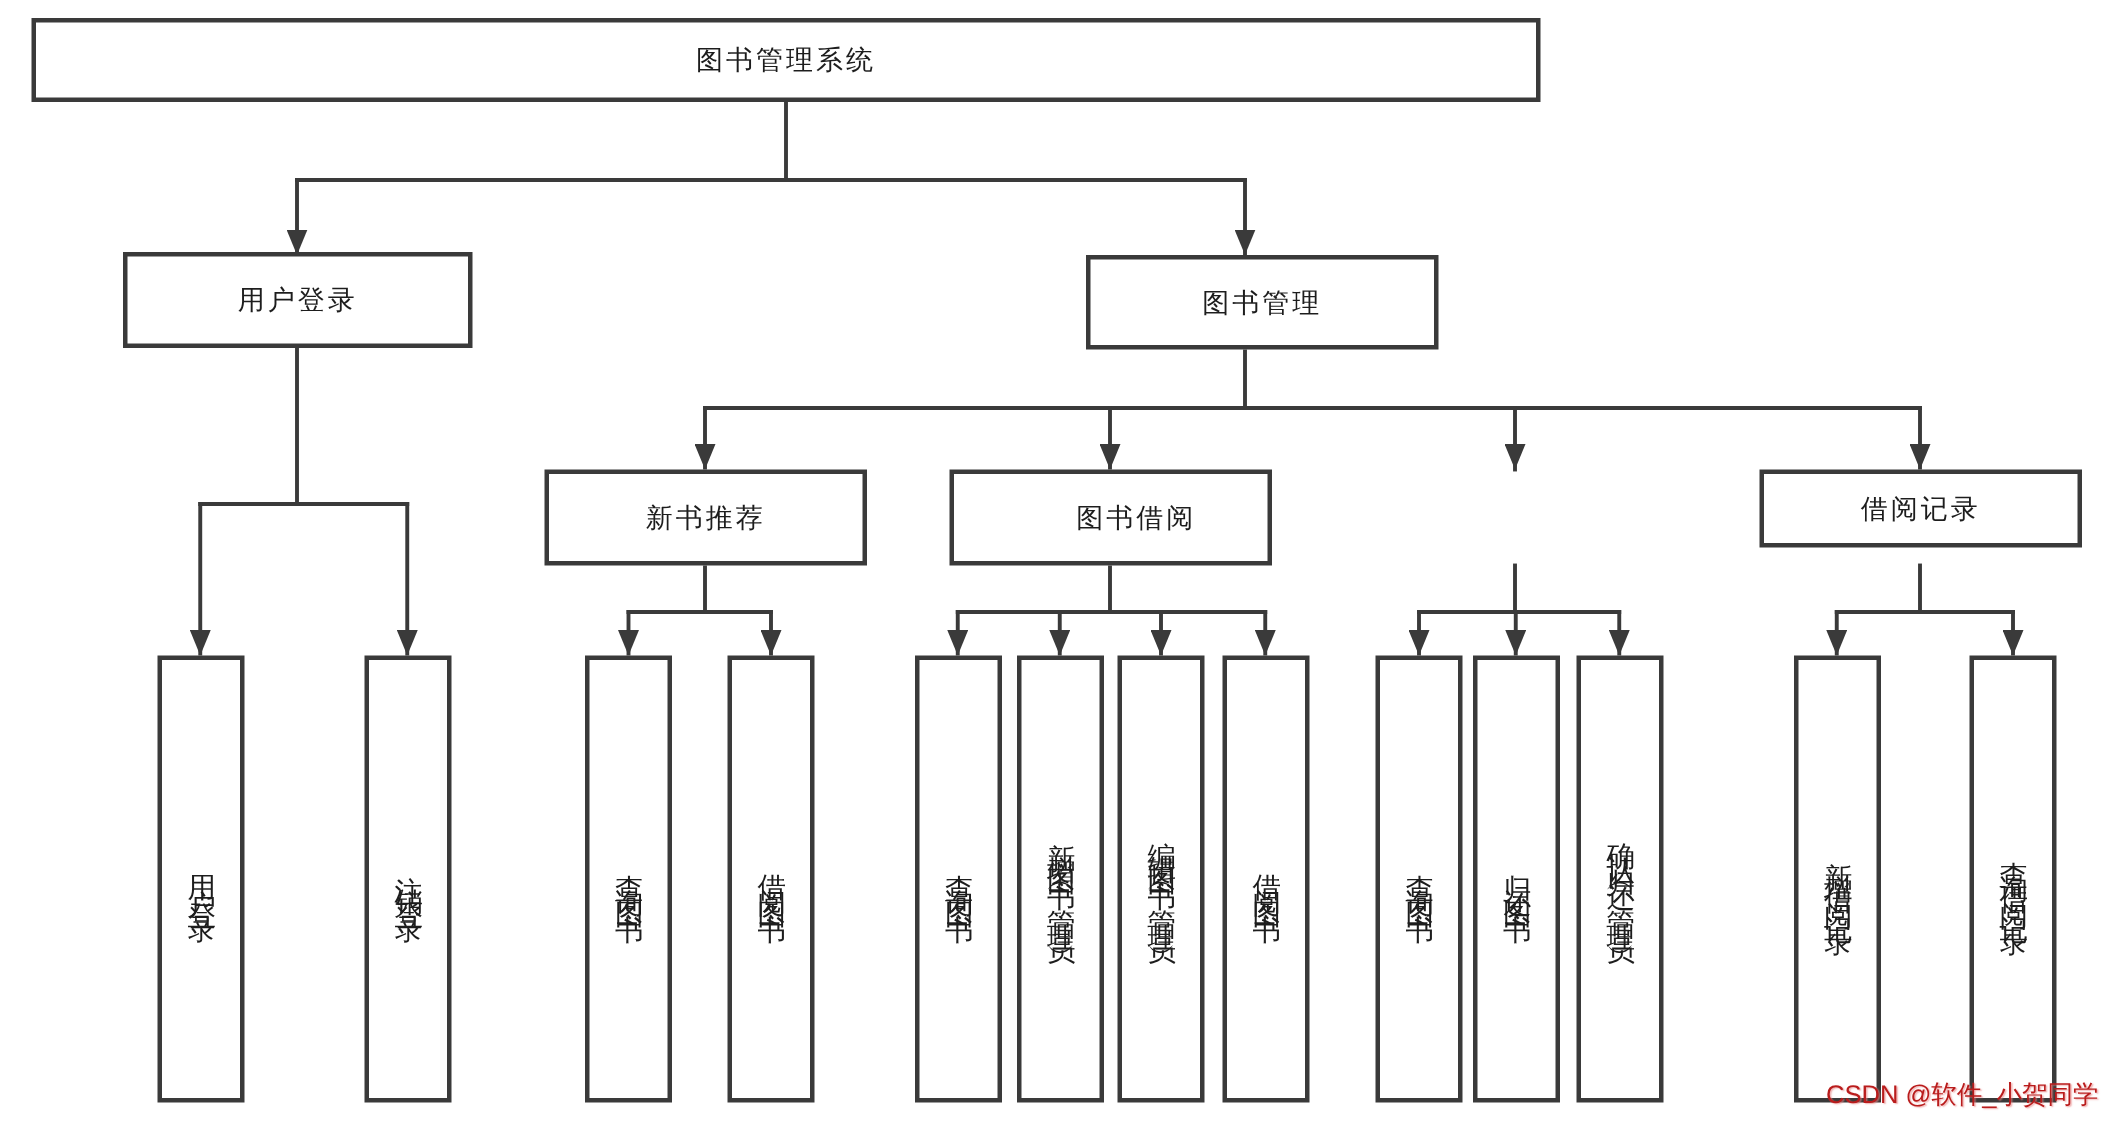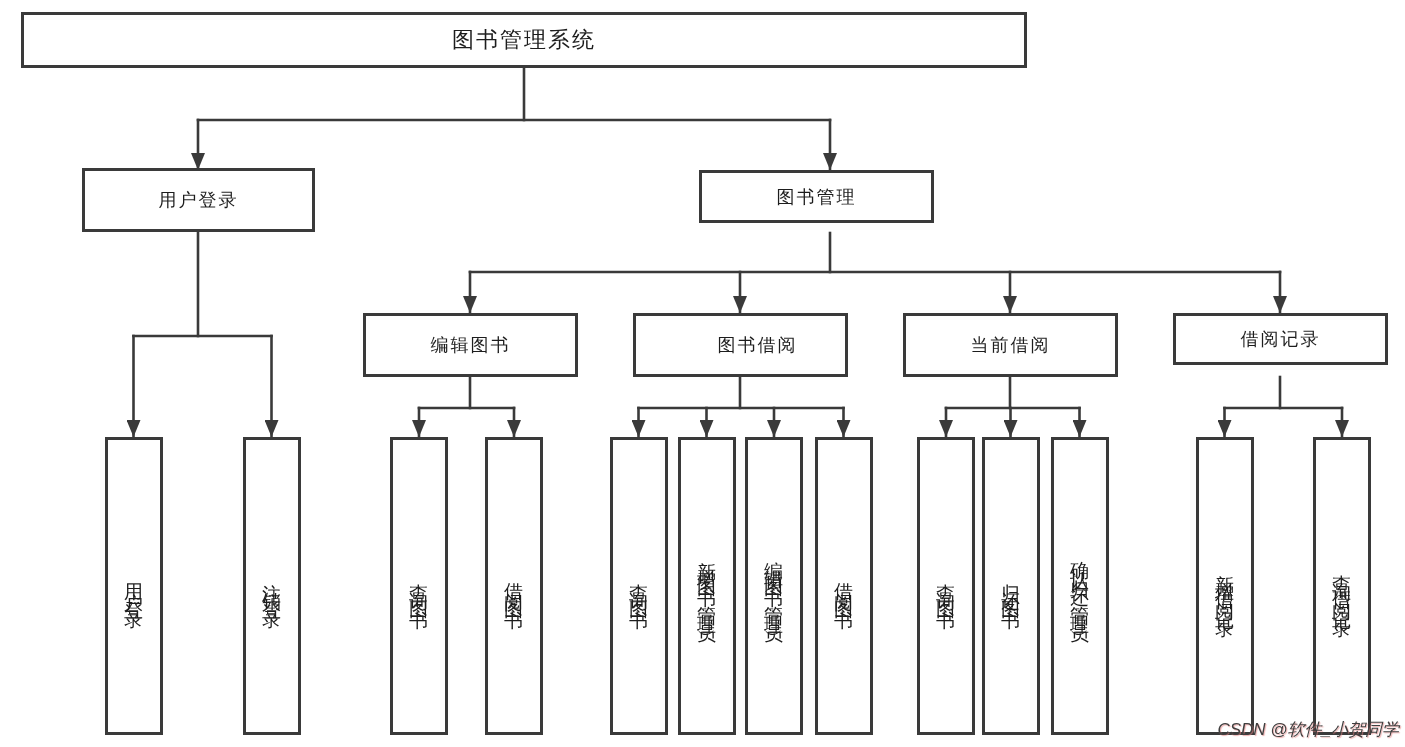--- a/index.html
+++ b/index.html
@@ -14,37 +14,36 @@
   .box{
     position:absolute;
     box-sizing:border-box;
     border:3px solid #3a3a3a;
     background:#ffffff;
     display:flex;align-items:center;justify-content:center;
     color:#1d1d1d;
     z-index:2;
   }
   .h-label{font-size:18px;letter-spacing:2px;white-space:nowrap;}
-  .root-label{font-size:22px;letter-spacing:2px;}
+  .root-label{font-size:18px;letter-spacing:2px;}
   .leaf .v-label{
     writing-mode:vertical-rl;
     text-orientation:mixed;
     font-size:19px;
     letter-spacing:9px;
     line-height:1;
   }
   .watermark{
     position:absolute;
     right:6px;bottom:6px;
     z-index:3;
     font-size:17px;
-    color:#404040;
+    color:#b91c1c;
     text-shadow:1px 1px 1px rgba(232,130,130,0.65);
     white-space:nowrap;
-    font-style:italic;
   }
 </style>
 </head>
 <body>
 
 <div id="stage">
 
   <svg id="connectors" width="1405" height="747" viewBox="0 0 1405 747">
     <defs>
       <marker id="ah" viewBox="0 0 17 14" refX="17" refY="7" markerWidth="17" markerHeight="14" markerUnits="userSpaceOnUse" orient="auto">
@@ -95,32 +94,29 @@
     </g>
   </svg>
 
   <div class="box" style="left:21px;top:12px;width:1006px;height:56px;">
     <span class="root-label">图书管理系统</span>
   </div>
 
   <div class="box" style="left:82px;top:168px;width:233px;height:64px;">
     <span class="h-label">用户登录</span>
   </div>
-  <div class="box" style="left:699px;top:170px;width:235px;height:53px;">
+  <div class="box" style="left:724px;top:170px;width:235px;height:63px;">
     <span class="h-label">图书管理</span>
   </div>
 
   <div class="box" style="left:363px;top:313px;width:215px;height:64px;">
-    <span class="h-label">编辑图书</span>
+    <span class="h-label">新书推荐</span>
   </div>
   <div class="box" style="left:633px;top:313px;width:215px;height:64px;padding-left:34px;">
     <span class="h-label">图书借阅</span>
-  </div>
-  <div class="box" style="left:903px;top:313px;width:215px;height:64px;">
-    <span class="h-label">当前借阅</span>
   </div>
   <div class="box" style="left:1173px;top:313px;width:215px;height:52px;">
     <span class="h-label">借阅记录</span>
   </div>
 
   <div class="box leaf" style="left:105px;top:437px;width:58px;height:298px;">
     <span class="v-label">用户登录</span>
   </div>
   <div class="box leaf" style="left:243px;top:437px;width:58px;height:298px;">
     <span class="v-label">注销登录</span>

